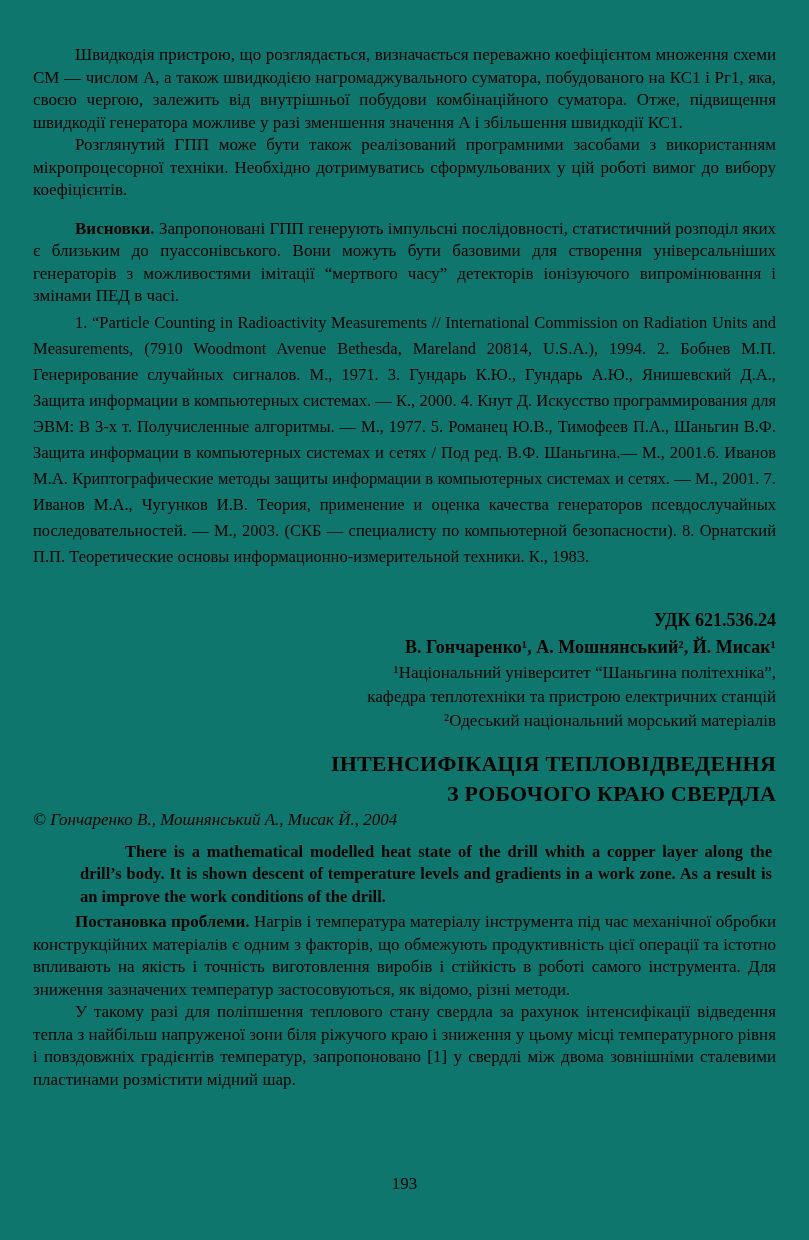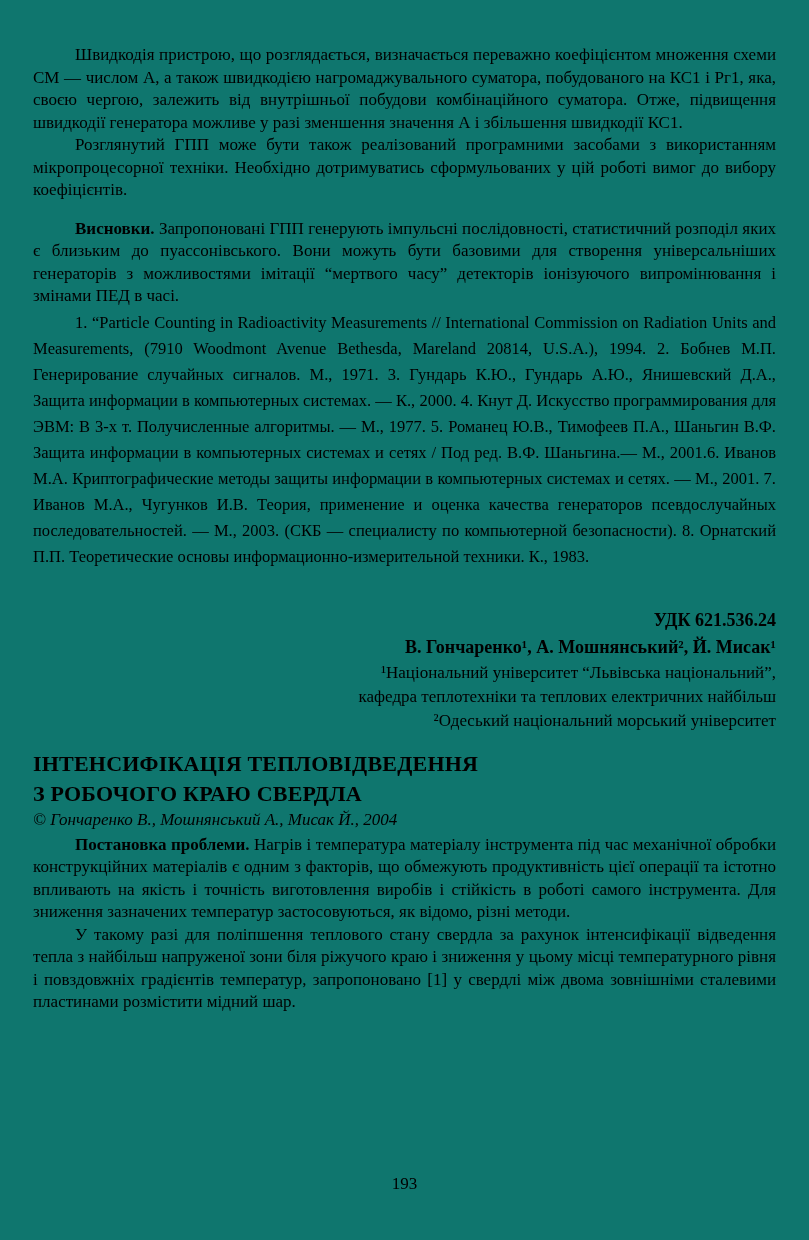--- a/index.html
+++ b/index.html
@@ -48,21 +48,21 @@
     font-size: 18px;
     line-height: 27px;
     text-align: right;
   }
   .affil {
     font-size: 17px;
     line-height: 24px;
   }
   .title {
     margin: 16px 0 0 0;
-    text-align: left;
+    text-align: right;
     font-weight: bold;
     font-size: 22px;
     line-height: 30px;
     letter-spacing: 0.2px;
   }
   .copyright {
     font-style: italic;
     font-size: 17px;
     line-height: 22px;
   }
@@ -94,29 +94,30 @@
 
   <p class="body-para">Розглянутий ГПП може бути також реалізований програмними засобами з використанням мікропроцесорної техніки. Необхідно дотримуватись сформульованих у цій роботі вимог до вибору коефіцієнтів.</p>
 
   <p class="body-para conclusions"><b>Висновки.</b><span> Запропоновані ГПП генерують імпульсні послідовності, статистичний розподіл яких є близьким до пуассонівського. Вони можуть бути базовими для створення універсальніших генераторів з можливостями імітації “мертвого часу” детекторів іонізуючого випромінювання і змінами ПЕД в часі.</span></p>
 
   <p class="references">1. “Particle Counting in Radioactivity Measurements // International Commission on Radiation Units and Measurements, (7910 Woodmont Avenue Bethesda, Mareland 20814, U.S.A.), 1994. 2. Бобнев М.П. Генерирование случайных сигналов. М., 1971. 3. Гундарь К.Ю., Гундарь А.Ю., Янишевский Д.А., Защита информации в компьютерных системах. — К., 2000. 4. Кнут Д. Искусство программирования для ЭВМ: В 3-х т. Получисленные алгоритмы. — М., 1977. 5. Романец Ю.В., Тимофеев П.А., Шаньгин В.Ф. Защита информации в компьютерных системах и сетях / Под ред. В.Ф. Шаньгина.— М., 2001.6. Иванов М.А. Криптографические методы защиты информации в компьютерных системах и сетях. — М., 2001. 7. Иванов М.А., Чугунков И.В. Теория, применение и оценка качества генераторов псевдослучайных последовательностей. — М., 2003. (СКБ — специалисту по компьютерной безопасности). 8. Орнатский П.П. Теоретические основы информационно-измерительной техники. К., 1983.</p>
 
   <div class="article-header">
     <div class="udc">УДК 621.536.24</div>
     <div class="authors">В. Гончаренко¹, А. Мошнянський², Й. Мисак¹</div>
-    <div class="affil">¹Національний університет “Львівська національний”,</div>
-    <div class="affil">кафедра теплотехніки та теплових електричних найбільш</div>
-    <div class="affil">²Одеський національний морський університет</div>
+    <div class="affil">¹Національний університет “Шаньгина політехніка”,</div>
+    <div class="affil">кафедра теплотехніки та пристрою електричних станцій</div>
+    <div class="affil">²Одеський національний морський матеріалів</div>
   </div>
 
   <h1 class="title"><span>ІНТЕНСИФІКАЦІЯ ТЕПЛОВІДВЕДЕННЯ</span><br><span>З РОБОЧОГО КРАЮ СВЕРДЛА</span></h1>
 
   <p class="copyright">© Гончаренко В., Мошнянський А., Мисак Й., 2004</p>
 
+  <p class="abstract">There is a mathematical modelled heat state of the drill whith a copper layer along the drill’s body. It is shown descent of temperature levels and gradients in a work zone. As a result is an improve the work conditions of the drill.</p>
 
   <p class="body-para problem"><b>Постановка проблеми.</b><span> Нагрів і температура матеріалу інструмента під час механічної обробки конструкційних матеріалів є одним з факторів, що обмежують продуктивність цієї операції та істотно впливають на якість і точність виготовлення виробів і стійкість в роботі самого інструмента. Для зниження зазначених температур застосовуються, як відомо, різні методи.</span></p>
 
   <p class="body-para">У такому разі для поліпшення теплового стану свердла за рахунок інтенсифікації відведення тепла з найбільш напруженої зони біля ріжучого краю і зниження у цьому місці температурного рівня і повздовжніх градієнтів температур, запропоновано [1] у свердлі між двома зовнішніми сталевими пластинами розмістити мідний шар.</p>
 
   <div class="page-number">193</div>
 
 </div>
 
 </body></html>

